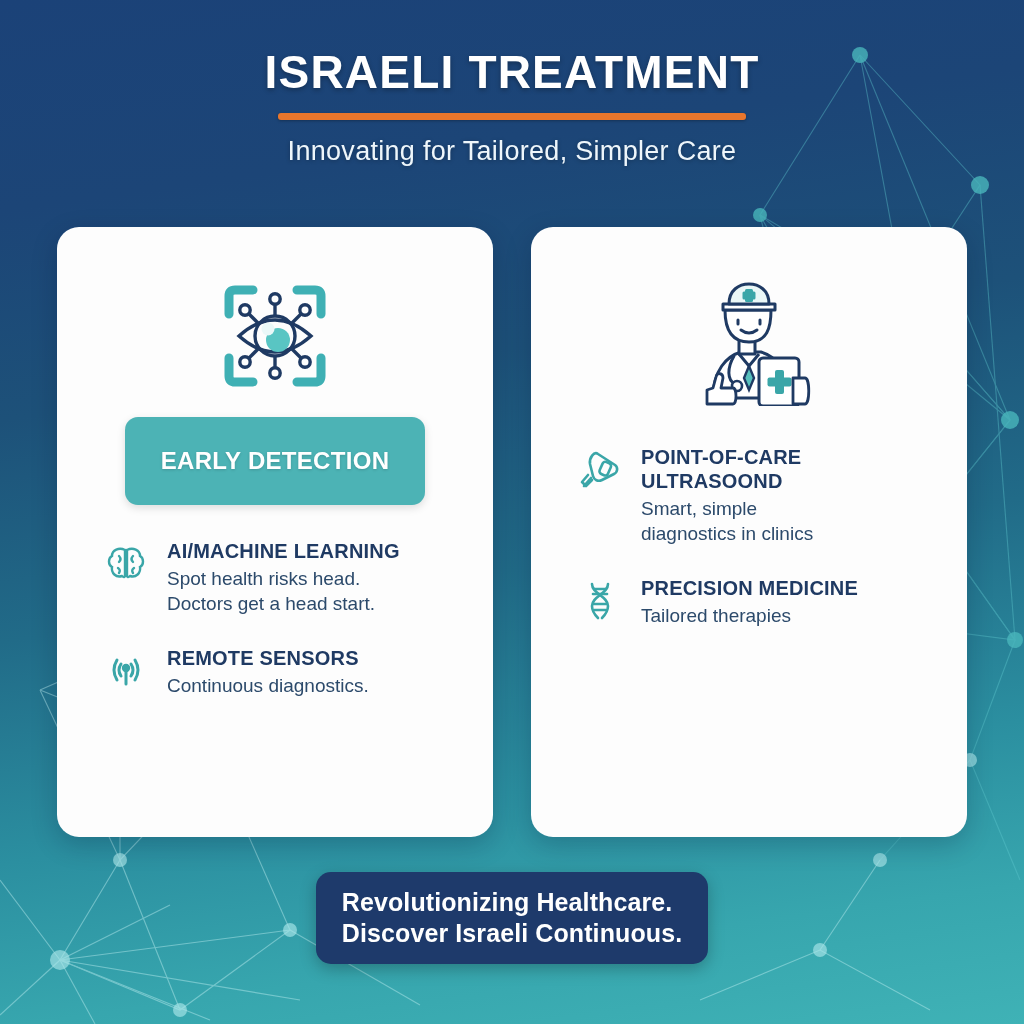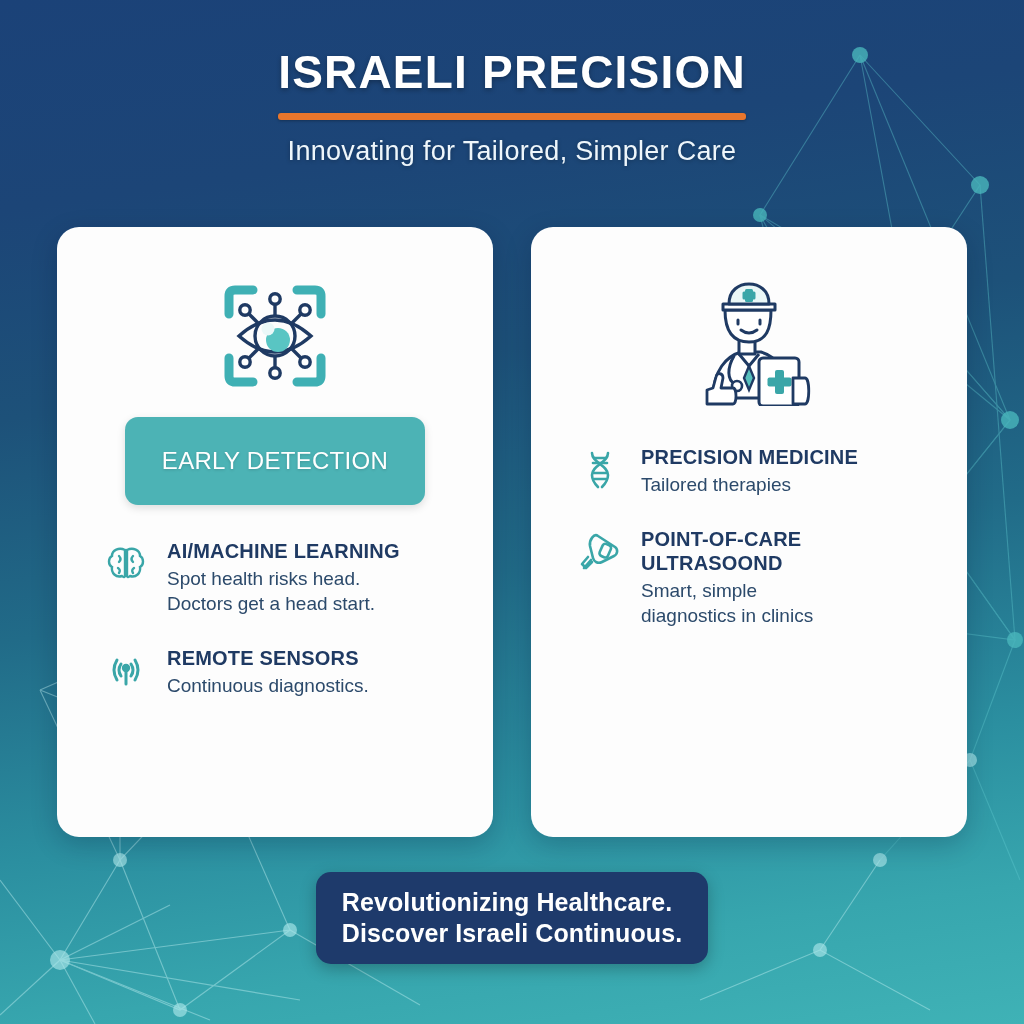--- a/index.html
+++ b/index.html
@@ -54,21 +54,21 @@
   }
   .card-icon { height:150px; display:flex; align-items:center; justify-content:center; }
 
   .banner {
     width:300px; min-height:88px; margin-top:6px;
     background:#4cb3b5; border-radius:13px;
     display:flex; align-items:center; justify-content:center;
     box-shadow:0 3px 8px rgba(0,0,0,.13);
   }
   .banner-text {
-    color:#ffffff; font-weight:normal; font-size:24px; line-height:1.22;
+    color:#ffffff; font-weight:bold; font-size:24px; line-height:1.22;
     text-align:center; letter-spacing:.3px;
     text-shadow:0 1px 3px rgba(0,0,0,.17);
     padding:10px 14px;
   }
 
   .features { width:100%; padding:34px 24px 0 46px; }
   .feature { display:flex; gap:18px; margin-bottom:30px; }
   .feature-icon { flex:0 0 46px; height:46px; display:flex; align-items:flex-start; justify-content:center; padding-top:2px; }
   .feature-body { flex:1; }
   .feature-title {
@@ -143,21 +143,21 @@
       <circle cx="60" cy="960" r="10"></circle>
       <circle cx="180" cy="1010" r="7"></circle>
       <circle cx="290" cy="930" r="7"></circle>
       <circle cx="970" cy="760" r="7"></circle>
       <circle cx="880" cy="860" r="7"></circle>
       <circle cx="820" cy="950" r="7"></circle>
     </g>
   </svg>
 
   <div class="header">
-    <div class="title">ISRAELI PRECISION</div>
+    <div class="title">ISRAELI TREATMENT</div>
     <div class="rule"></div>
     <div class="subtitle">Innovating for Tailored, Simpler Care</div>
   </div>
 
   <div class="cards">
 
     <div class="card">
       <div class="card-icon">
         <svg width="132" height="132" viewBox="0 0 132 132">
           <g stroke="#3fb0b4" stroke-width="9" fill="none" stroke-linecap="round">
@@ -288,55 +288,55 @@
             <path d="M114 112 L126 112 C131 112 131 138 126 138 L114 138 Z"></path>
           </g>
         </svg>
       </div>
 
 
       <div class="features">
         <div class="feature">
           <div class="feature-icon">
             <svg width="44" height="44" viewBox="0 0 44 44">
+              <g stroke="#3aa6a8" stroke-width="2.6" fill="none" stroke-linejoin="round" stroke-linecap="round">
+                <path d="M20 7 L37 18 C40 20 40 25 36 27 L24 33 C20 35 16 33 15 29 L12 17 C11 11 16 4 20 7 Z"></path>
+                <rect x="23" y="15" width="9" height="13" rx="3" transform="rotate(24 27 21)"></rect>
+                <path d="M13 31 L6 39"></path>
+                <path d="M10 28 L4 35 L8 39 L14 33"></path>
+              </g>
+            </svg>
+          </div>
+          <div class="feature-body">
+            <div class="feature-title">POINT-OF-CARE ULTRASOOND</div>
+            <div class="feature-desc">
+              <span>Smart, simple</span><br>
+              <span>diagnostics in clinics</span>
+            </div>
+          </div>
+        </div>
+
+        <div class="feature">
+          <div class="feature-icon">
+            <svg width="44" height="44" viewBox="0 0 44 44">
               <g stroke="#3aa6a8" stroke-width="2.6" fill="none" stroke-linecap="round">
                 <path d="M14 6 C14 16 30 18 30 28 C30 34 26 38 24 40"></path>
                 <path d="M30 6 C30 16 14 18 14 28 C14 34 18 38 20 40"></path>
                 <path d="M16 11 L28 11"></path>
                 <path d="M15 16 L29 16"></path>
                 <path d="M15 26 L29 26"></path>
                 <path d="M16 32 L28 32"></path>
               </g>
             </svg>
           </div>
           <div class="feature-body">
             <div class="feature-title">PRECISION MEDICINE</div>
             <div class="feature-desc">Tailored therapies</div>
           </div>
         </div>
-
-        <div class="feature">
-          <div class="feature-icon">
-            <svg width="44" height="44" viewBox="0 0 44 44">
-              <g stroke="#3aa6a8" stroke-width="2.6" fill="none" stroke-linejoin="round" stroke-linecap="round">
-                <path d="M20 7 L37 18 C40 20 40 25 36 27 L24 33 C20 35 16 33 15 29 L12 17 C11 11 16 4 20 7 Z"></path>
-                <rect x="23" y="15" width="9" height="13" rx="3" transform="rotate(24 27 21)"></rect>
-                <path d="M13 31 L6 39"></path>
-                <path d="M10 28 L4 35 L8 39 L14 33"></path>
-              </g>
-            </svg>
-          </div>
-          <div class="feature-body">
-            <div class="feature-title">POINT-OF-CARE ULTRASOOND</div>
-            <div class="feature-desc">
-              <span>Smart, simple</span><br>
-              <span>diagnostics in clinics</span>
-            </div>
-          </div>
-        </div>
       </div>
     </div>
   </div>
 
   <div class="cta">
     <div class="cta-text">
       <span>Revolutionizing Healthcare.</span><br>
       <span>Discover Israeli Continuous.</span>
     </div>
   </div>

